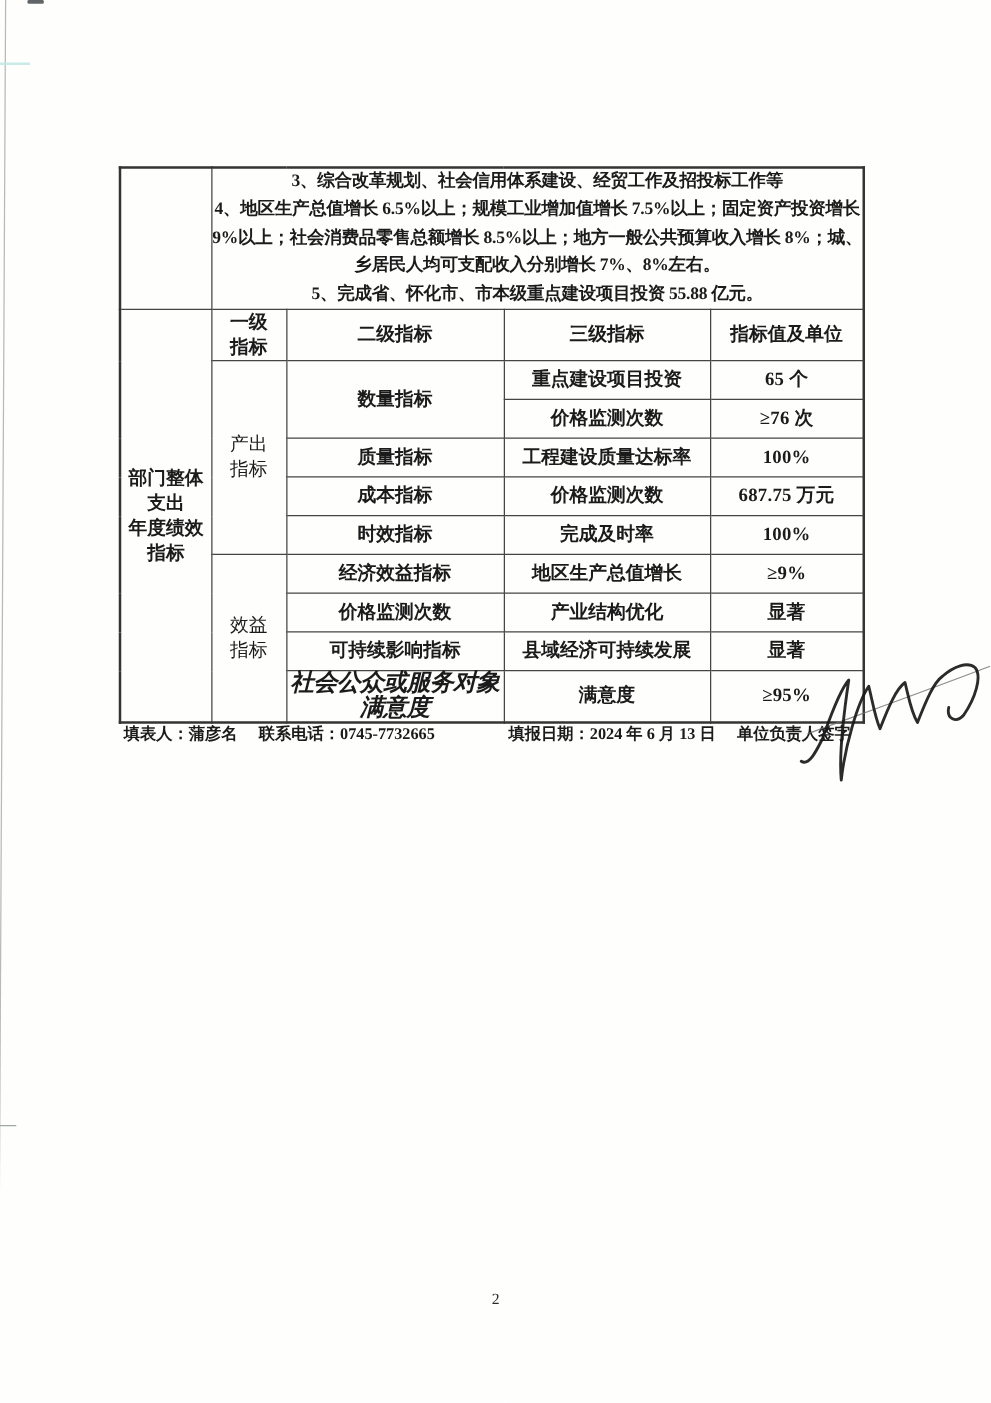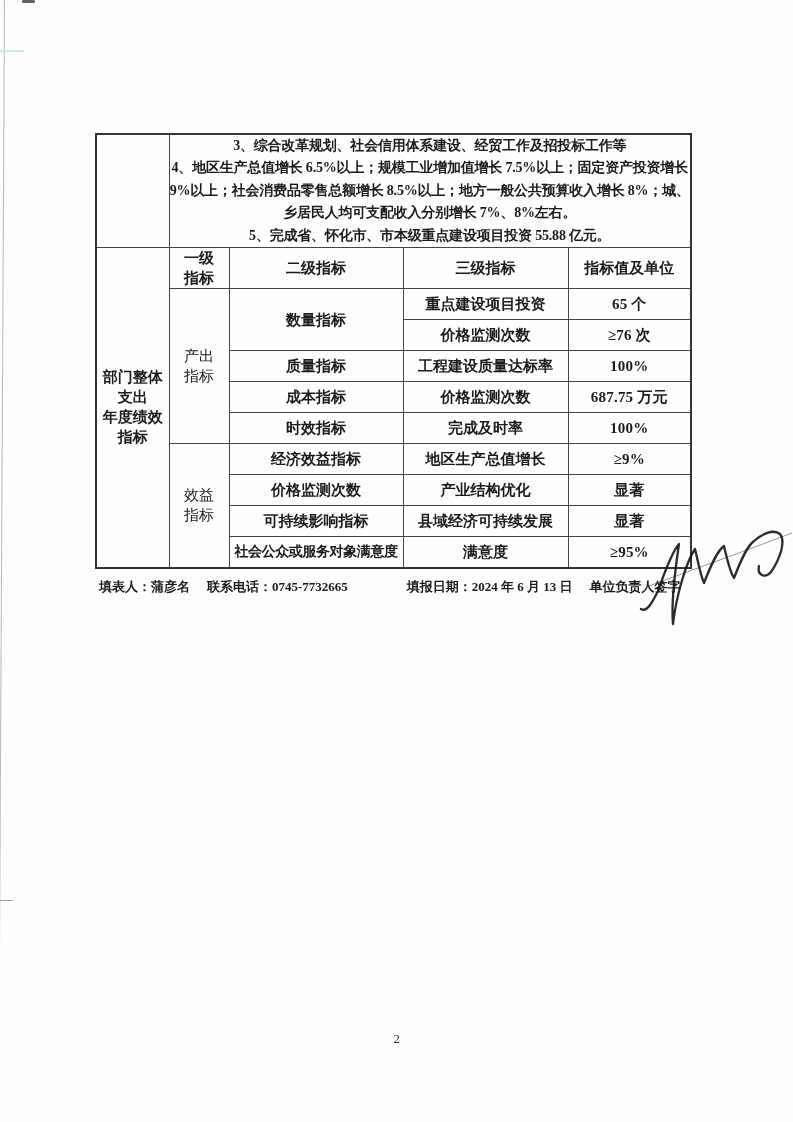--- a/index.html
+++ b/index.html
@@ -24,21 +24,21 @@
   }
   tr.r-notes{height:103px;}
   tr.r-head{height:41px;}
   tr.r-data{height:31px;}
   td.c-notes{text-align:left;vertical-align:top;padding:4px 4px 2px 9px;}
   .note-line{font-size:14px;letter-spacing:-.2px;line-height:22.4px;white-space:nowrap;overflow:hidden;font-weight:600;}
   td.c-rowlabel{white-space:pre-line;font-weight:700;line-height:21px;}
   td.c-h{font-weight:600;white-space:pre-line;}
   td.c-l1{white-space:pre-line;font-weight:400;line-height:21px;}
   td.c-l2,td.c-l3{font-weight:600;}
-  td.c-l2.small{font-size:14px;letter-spacing:-.4px;}
+  td.c-l2.small{font-size:19px;letter-spacing:-.4px;font-style:italic;}
   td.c-val{font-size:14.5px;font-weight:700;letter-spacing:.2px;}
 
   .footer-line{
     position:absolute;left:99px;top:578px;width:660px;
     font-size:13px;font-weight:600;white-space:nowrap;
   }
   .footer-line .seg{display:inline-block;}
   .seg-phone{margin-left:17px;}
   .seg-date{margin-left:59px;}
   .seg-sign{margin-left:17px;}

